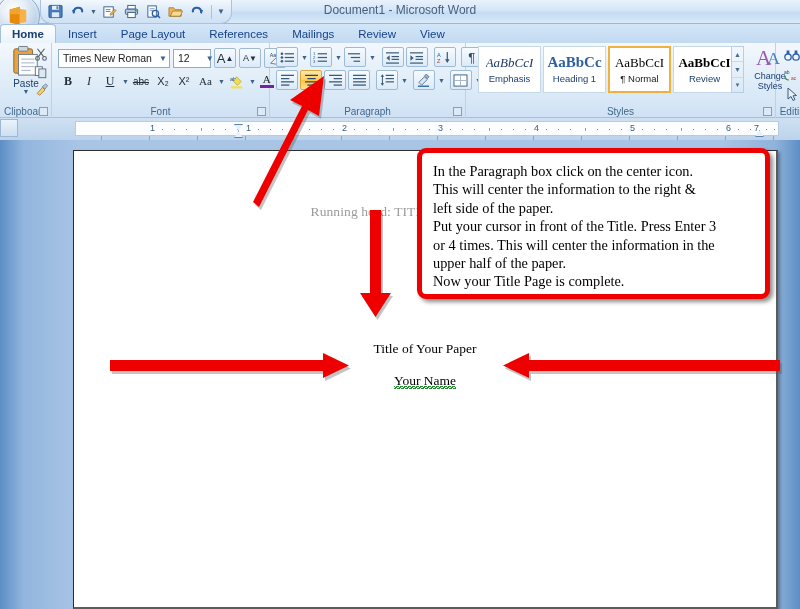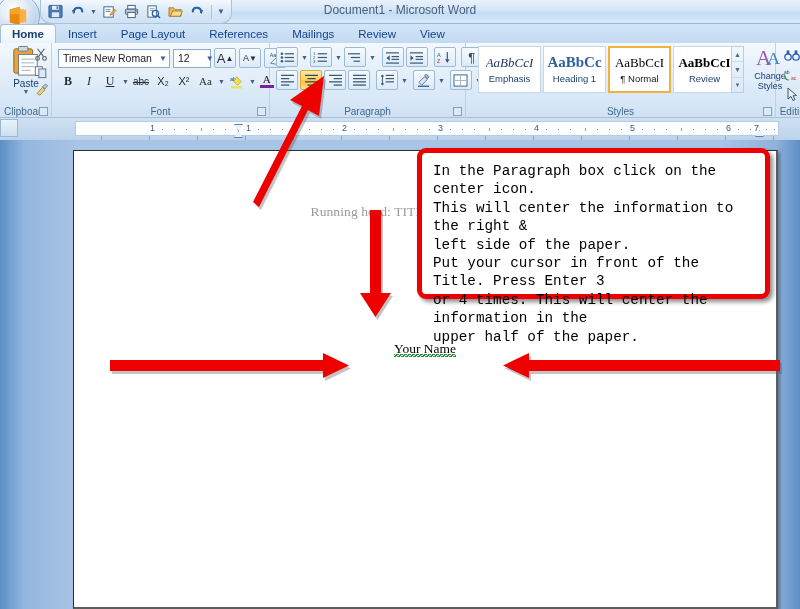--- a/index.html
+++ b/index.html
@@ -228,21 +228,21 @@
   }
 
   
   .callout {
     position: absolute; left: 417px; top: 148px; width: 353px; height: 151px;
     background: #ffffff;
     border: 5px solid #ee0000;
     border-radius: 9px;
     box-shadow: 3px 3px 4px rgba(0,0,0,0.45);
     padding: 9px 11px;
-    font-family: Liberation Mono, monospace;
+    font-family: Liberation Serif, serif;
     font-size: 14.3px; line-height: 18.4px; color: #000;
     z-index: 40;
   }
 
   
   .arrow-svg { position: absolute; z-index: 45; overflow: visible; }
   #arrow-diagonal { left: 240px; top: 70px; }
   #arrow-down { left: 355px; top: 205px; }
   #arrow-left-to-right { left: 105px; top: 352px; }
   #arrow-right-to-left { left: 495px; top: 352px; }
@@ -722,34 +722,36 @@
     <span style="left:602px"></span>
       <span style="left:650px"></span>
       <span style="left:698px"></span>
   </div>
 </div>
 
 <div class="workspace">
   <div class="page">
     <div class="doc-header">Running head: TITLE OF YOUR PAPER</div>
     <div class="doc-title-block">
+      <span class="doc-line">Title of Your Paper</span>
       <span class="doc-line">
         <span class="squiggle">Your Name</span>
       </span>
     </div>
   </div>
 </div>
 
 <div class="callout">
   <div>In the Paragraph box click on the center icon.</div>
   <div>This will center the information to the right &amp;</div>
   <div>left side of the paper.</div>
   <div>Put your cursor in front of the Title. Press Enter 3</div>
   <div>or 4 times. This will center the information in the</div>
   <div>upper half of the paper.</div>
+  <div>Now your Title Page is complete.</div>
 </div>
 
 <svg class="arrow-svg" id="arrow-diagonal" width="100" height="145" viewBox="0 0 100 145">
   <g transform="translate(2,3)" opacity="0.35">
     <path d="M13 132 L62 36 L50 30 L84 6 L79 46 L68 40 L19 137 Z" fill="#555"></path>
   </g>
   <path d="M13 132 L62 36 L50 30 L84 6 L79 46 L68 40 L19 137 Z" fill="#ee0000"></path>
 </svg>
 
 <svg class="arrow-svg" id="arrow-down" width="40" height="120" viewBox="0 0 40 120">

